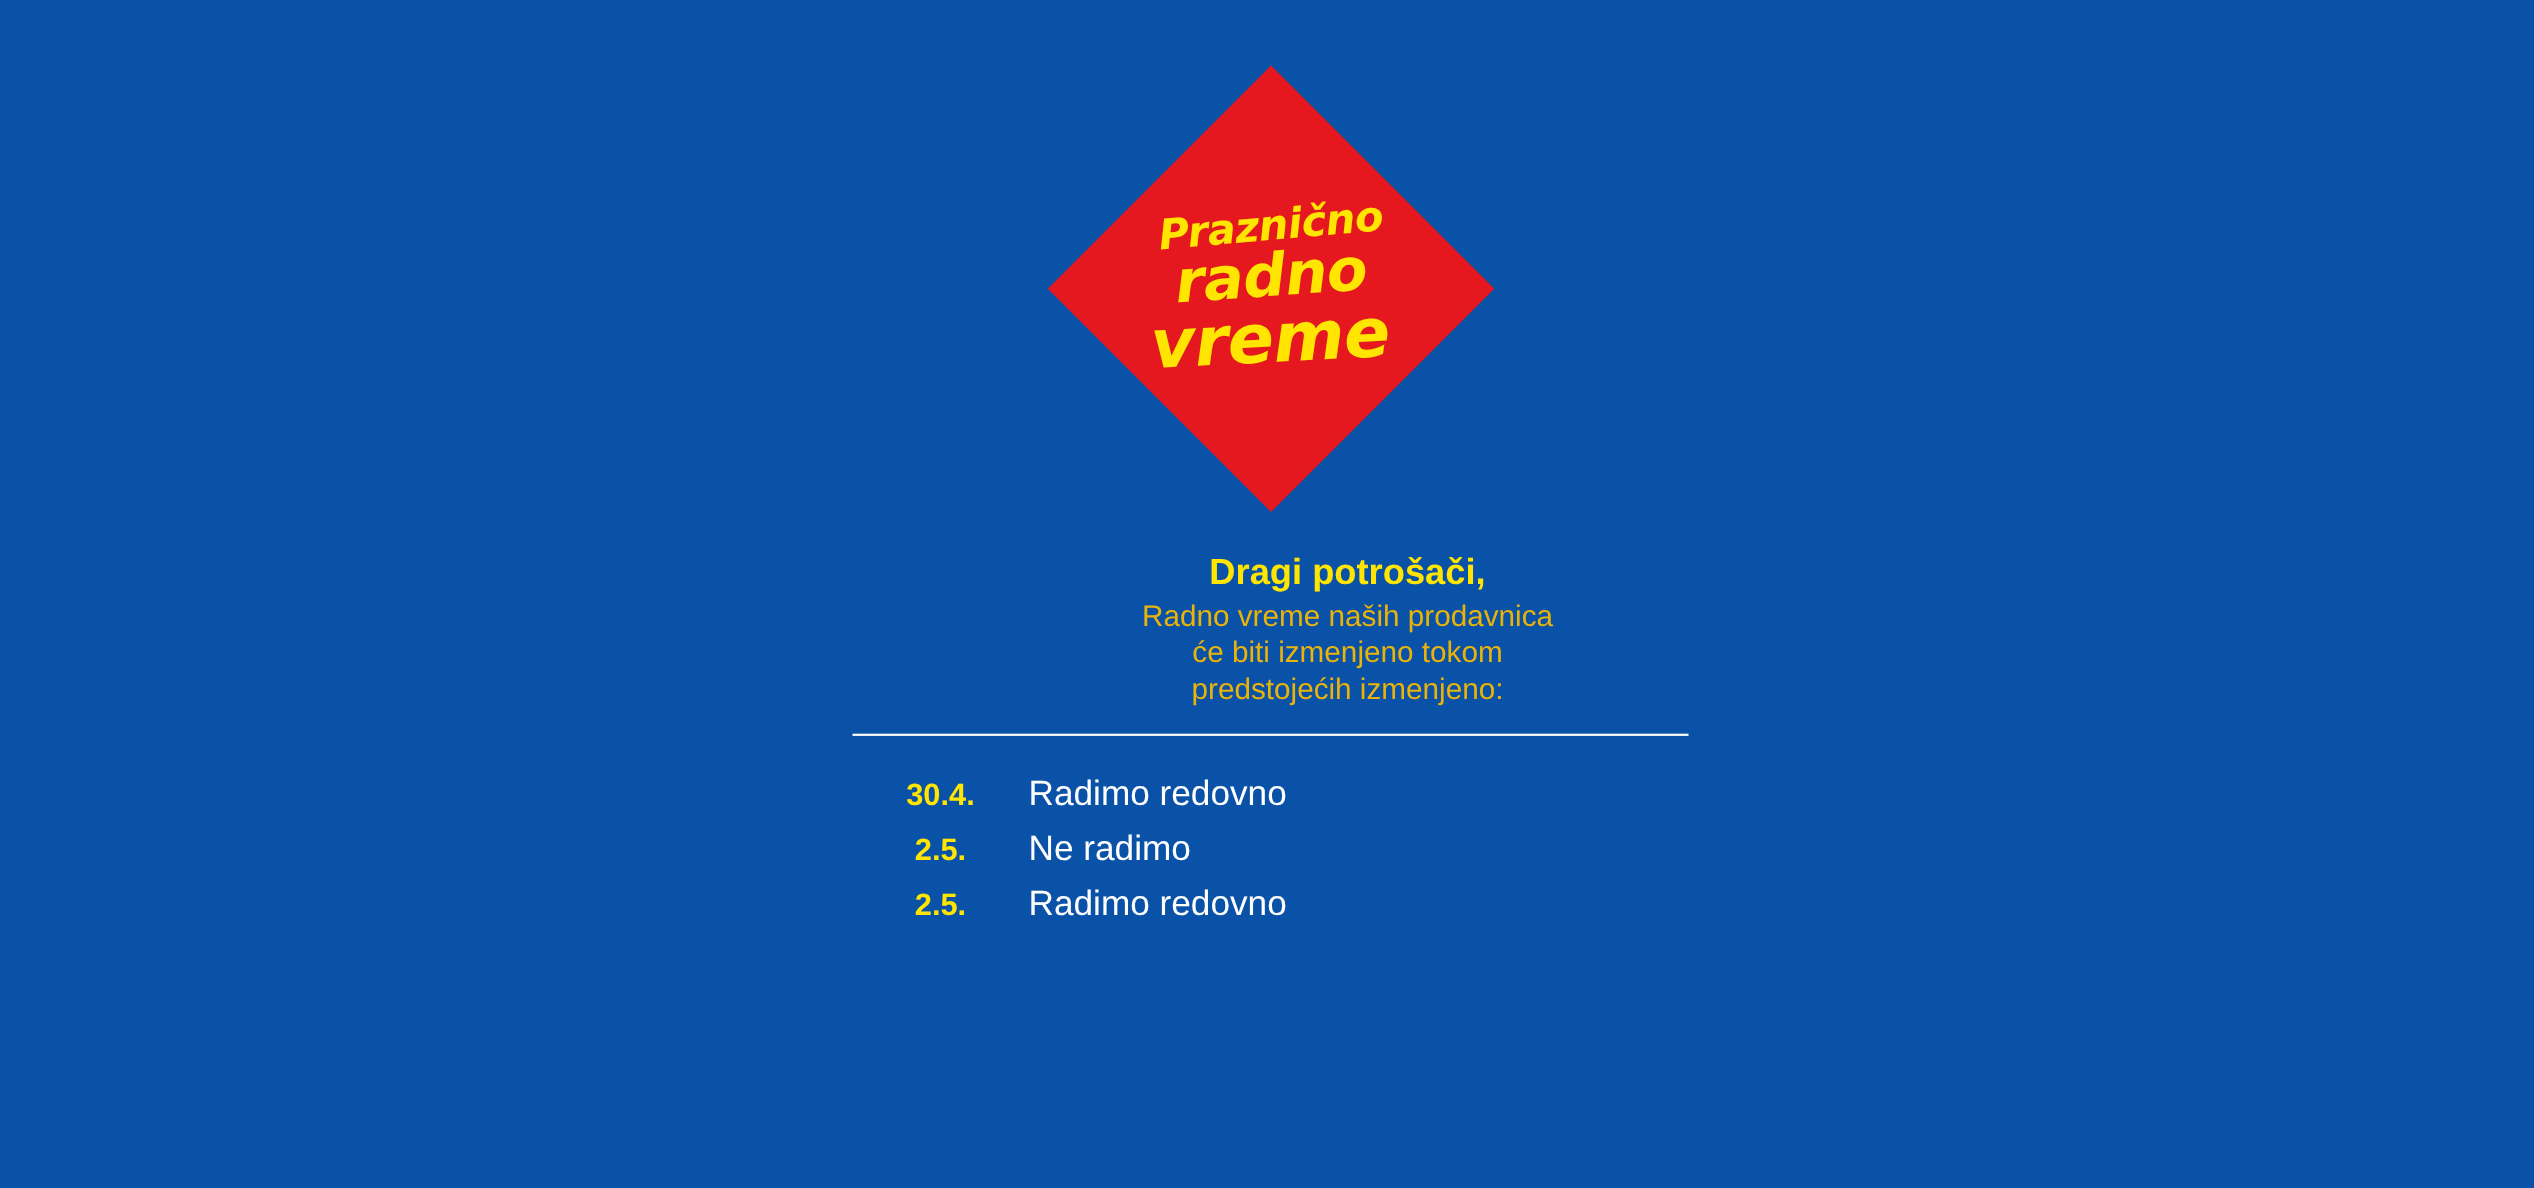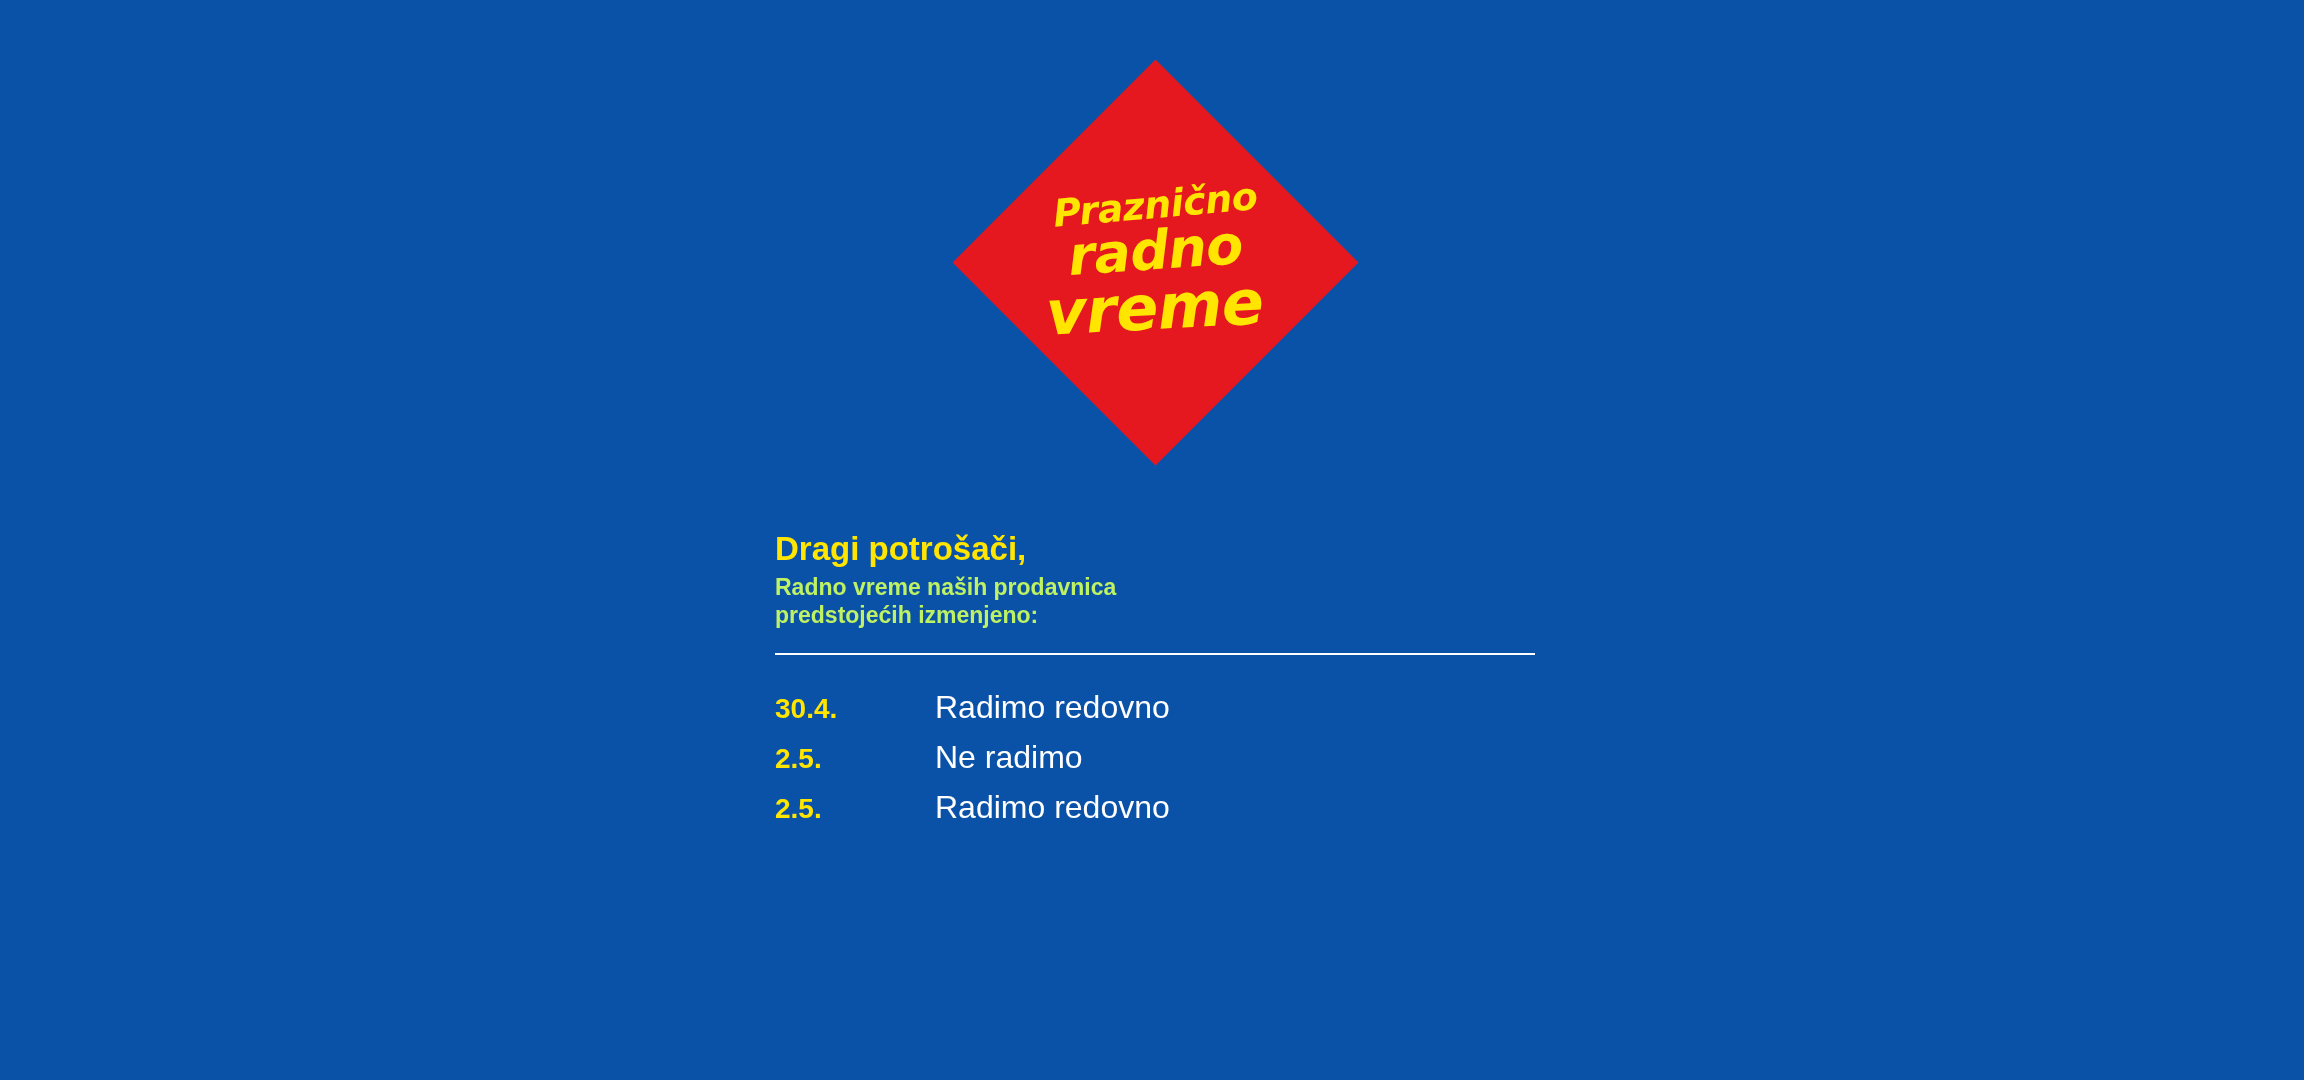--- a/index.html
+++ b/index.html
@@ -68,34 +68,35 @@
   }
   .badge-line-3 {
     font-size: 62px;
     transform: rotate(-3deg);
   }
 
   
   .message {
     position: absolute;
     left: 775px;
-    top: 528px;
+    top: 499px;
     width: 900px;
+    text-align: center;
   }
   .greeting {
     color: #FFE500;
     font-size: 33px;
     font-weight: bold;
     line-height: 1.28;
     margin: 0 0 3px 0;
   }
   .intro {
-    color: #bef264;
-    font-size: 23px;
-    font-weight: bold;
+    color: #eab308;
+    font-size: 27px;
+    font-weight: normal;
     line-height: 1.22;
     margin: 0;
   }
   .intro div {
     white-space: nowrap;
   }
   .divider {
     margin-top: 24px;
     width: 760px;
     height: 2px;
@@ -138,20 +139,21 @@
       <span class="badge-line-1">Praznično</span>
       <span class="badge-line-2">radno</span>
       <span class="badge-line-3">vreme</span>
     </div>
   </div>
 
   <div class="message">
     <p class="greeting">Dragi potrošači,</p>
     <div class="intro">
       <div>Radno vreme naših prodavnica</div>
+      <div>će biti izmenjeno tokom</div>
       <div>predstojećih izmenjeno:</div>
     </div>
 
     <div class="divider"></div>
 
     <div class="schedule">
       <div class="schedule-row">
         <span class="sched-date">30.4.</span>
         <span class="sched-note">Radimo redovno</span>
       </div>

